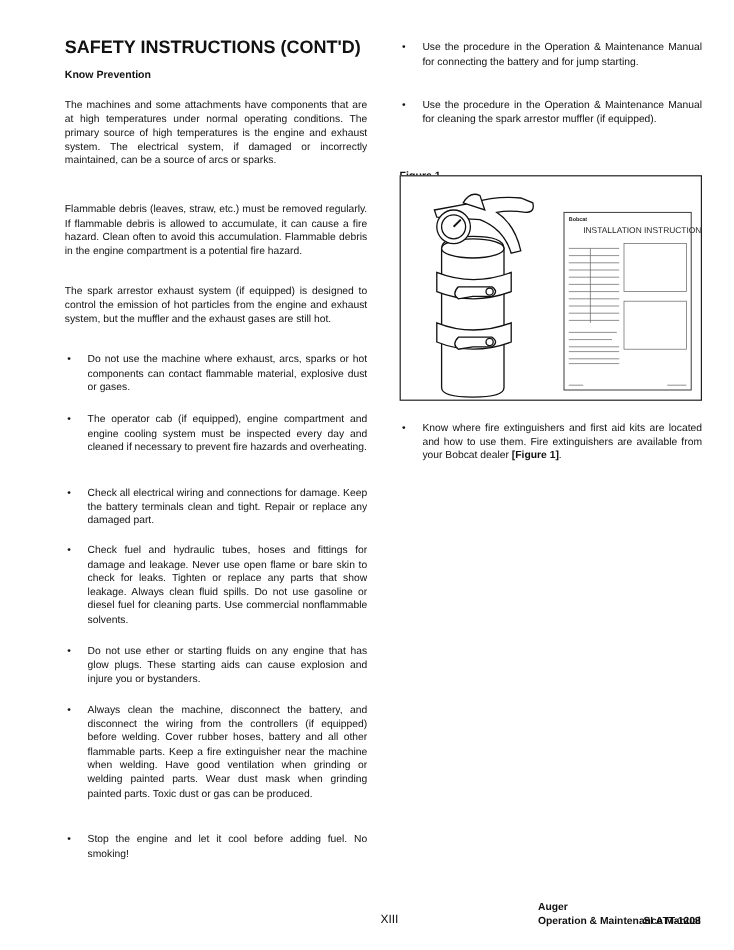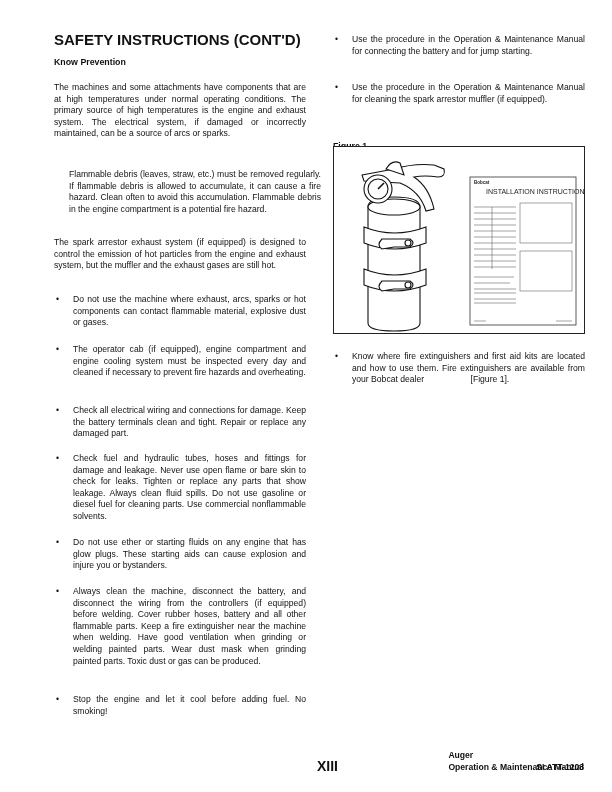--- a/index.html
+++ b/index.html
@@ -42,38 +42,38 @@
       border: 1.2px solid #222;
       background: #fff;
     }
     .footer-code {
       position: absolute; right: 28px; top: 762px;
       font-size: 8.6px;
       font-weight: bold;
     }
     .footer-page {
       position: absolute; left: 317px; top: 761px;
-      font-weight: bold; font-size: 14px;
+      font-weight: normal; font-size: 10px;
     }
     .footer-title {
       position: absolute; right: 28px; top: 749px;
       text-align: left; font-weight: bold; font-size: 8.6px; line-height: 12px;
     }
-    b.inline { font-weight: normal; margin-left: 44px; }
+    b.inline { font-weight: bold; }
   </style>
 </head>
 <body>
 
 <div>
 
   <div class="h-section">SAFETY INSTRUCTIONS (CONT'D)</div>
   <div class="h-sub">Know Prevention</div>
 
   <p class="para" style="left:54px; top:82px;">The machines and some attachments have components that are at high temperatures under normal operating conditions. The primary source of high temperatures is the engine and exhaust system. The electrical system, if damaged or incorrectly maintained, can be a source of arcs or sparks.</p>
-  <p class="para" style="left:54px; top:169px;margin-left:15px;">Flammable debris (leaves, straw, etc.) must be removed regularly. If flammable debris is allowed to accumulate, it can cause a fire hazard. Clean often to avoid this accumulation. Flammable debris in the engine compartment is a potential fire hazard.</p>
+  <p class="para" style="left:54px; top:169px;">Flammable debris (leaves, straw, etc.) must be removed regularly. If flammable debris is allowed to accumulate, it can cause a fire hazard. Clean often to avoid this accumulation. Flammable debris in the engine compartment is a potential fire hazard.</p>
   <p class="para" style="left:54px; top:237px;">The spark arrestor exhaust system (if equipped) is designed to control the emission of hot particles from the engine and exhaust system, but the muffler and the exhaust gases are still hot.</p>
 
   <div class="bullet" style="left:54px; top:294px;">
     <span class="dot">•</span>
     <span>Do not use the machine where exhaust, arcs, sparks or hot components can contact flammable material, explosive dust or gases.</span>
   </div>
   <div class="bullet" style="left:54px; top:344px;">
     <span class="dot">•</span>
     <span>The operator cab (if equipped), engine compartment and engine cooling system must be inspected every day and cleaned if necessary to prevent fire hazards and overheating.</span>
   </div>

